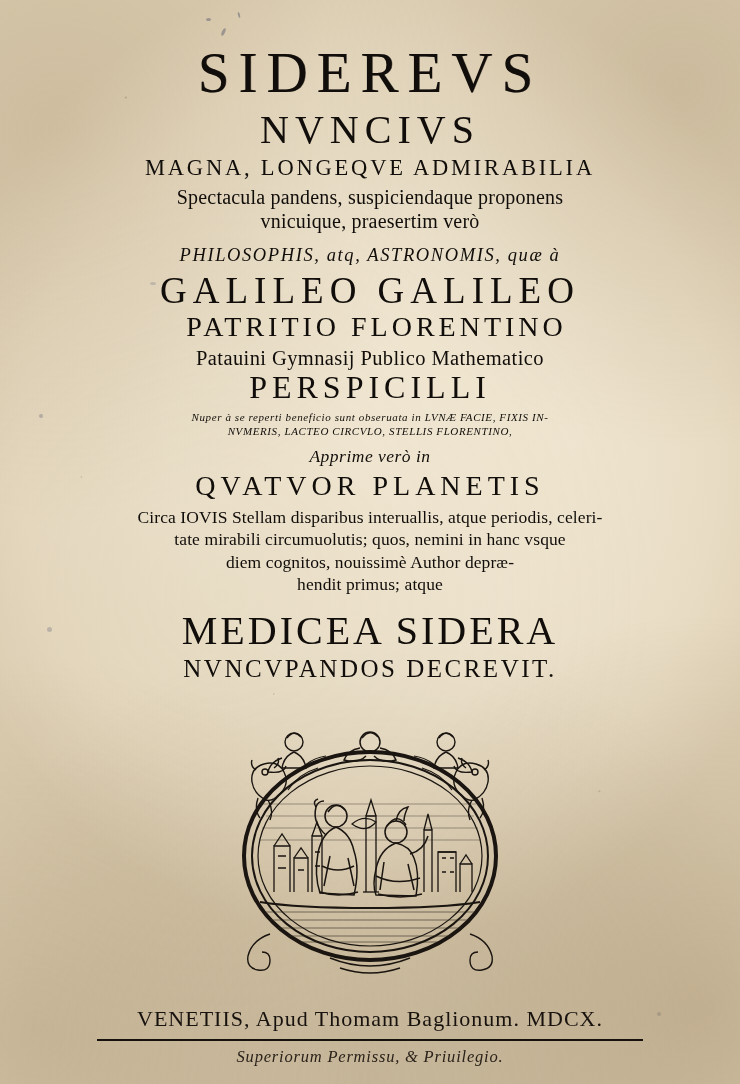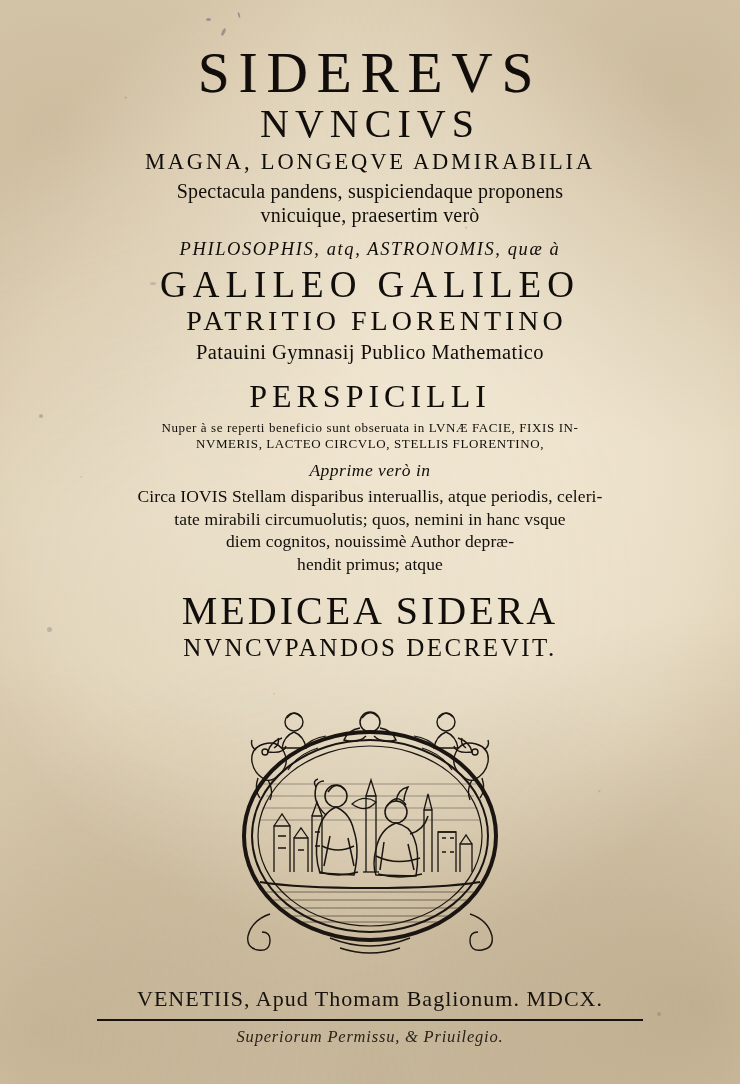--- a/index.html
+++ b/index.html
@@ -71,21 +71,21 @@
     font-size: 57px;
     letter-spacing: 9px;
     margin-top: 44px;
     line-height: 1.0;
     text-shadow: 0.4px 0.3px 0 rgba(20,16,12,.45);
   }
   .line-nuncius {
     font-size: 40px;
     letter-spacing: 6px;
     line-height: 1.05;
-    margin-top: 2px;
+    margin-top: 8px;
   }
   .line-magna {
     font-size: 22.5px;
     letter-spacing: 2.8px;
     margin-top: 4px;
   }
   .line-spectacula {
     font-size: 20px;
     letter-spacing: .2px;
     margin-top: 5px;
@@ -115,25 +115,26 @@
     margin-left: 13px;
   }
   .line-patauini {
     font-size: 20.5px;
     letter-spacing: .4px;
     margin-top: 4px;
   }
   .line-perspicilli {
     font-size: 32px;
     letter-spacing: 5px;
-    margin-top: 15px;
+    margin-top: 0;
     line-height: 1.1;
   }
   .line-nuper, .line-nvmeris {
-    font-size: 13px;
+    font-size: 11px;
+    font-style: italic;
     letter-spacing: .6px;
     line-height: 1.25;
   }
   .line-nuper { margin-top: 6px; }
   .line-apprime {
     font-size: 17.5px;
     font-style: italic;
     letter-spacing: .5px;
     margin-top: 8px;
   }
@@ -217,20 +218,21 @@
       <span class="l line-spectacula">Spectacula pandens, suspiciendaque proponens</span>
       <span class="l line-vnicuique">vnicuique, praesertim verò</span>
       <span class="l line-philosophis">PHILOSOPHIS, atq, ASTRONOMIS, quæ à</span>
       <span class="l line-galileo">GALILEO GALILEO</span>
       <span class="l line-patritio">PATRITIO FLORENTINO</span>
       <span class="l line-patauini">Patauini Gymnasij Publico Mathematico</span>
       <span class="l line-perspicilli">PERSPICILLI</span>
       <span class="l line-nuper">Nuper à se reperti beneficio sunt obseruata in LVNÆ FACIE, FIXIS IN-</span>
       <span class="l line-nvmeris">NVMERIS, LACTEO CIRCVLO, STELLIS FLORENTINO,</span>
       <span class="l line-apprime">Apprime verò in</span>
+      <span class="l line-quatuor">QVATVOR PLANETIS</span>
 
       <div class="para">
         <span class="l">Circa IOVIS Stellam disparibus interuallis, atque periodis, celeri-</span>
         <span class="l">tate mirabili circumuolutis; quos, nemini in hanc vsque</span>
         <span class="l">diem cognitos, nouissimè Author depræ-</span>
         <span class="l">hendit primus; atque</span>
       </div>
 
       <span class="l line-medicea">MEDICEA SIDERA</span>
       <span class="l line-nvncvpandos">NVNCVPANDOS DECREVIT.</span>

